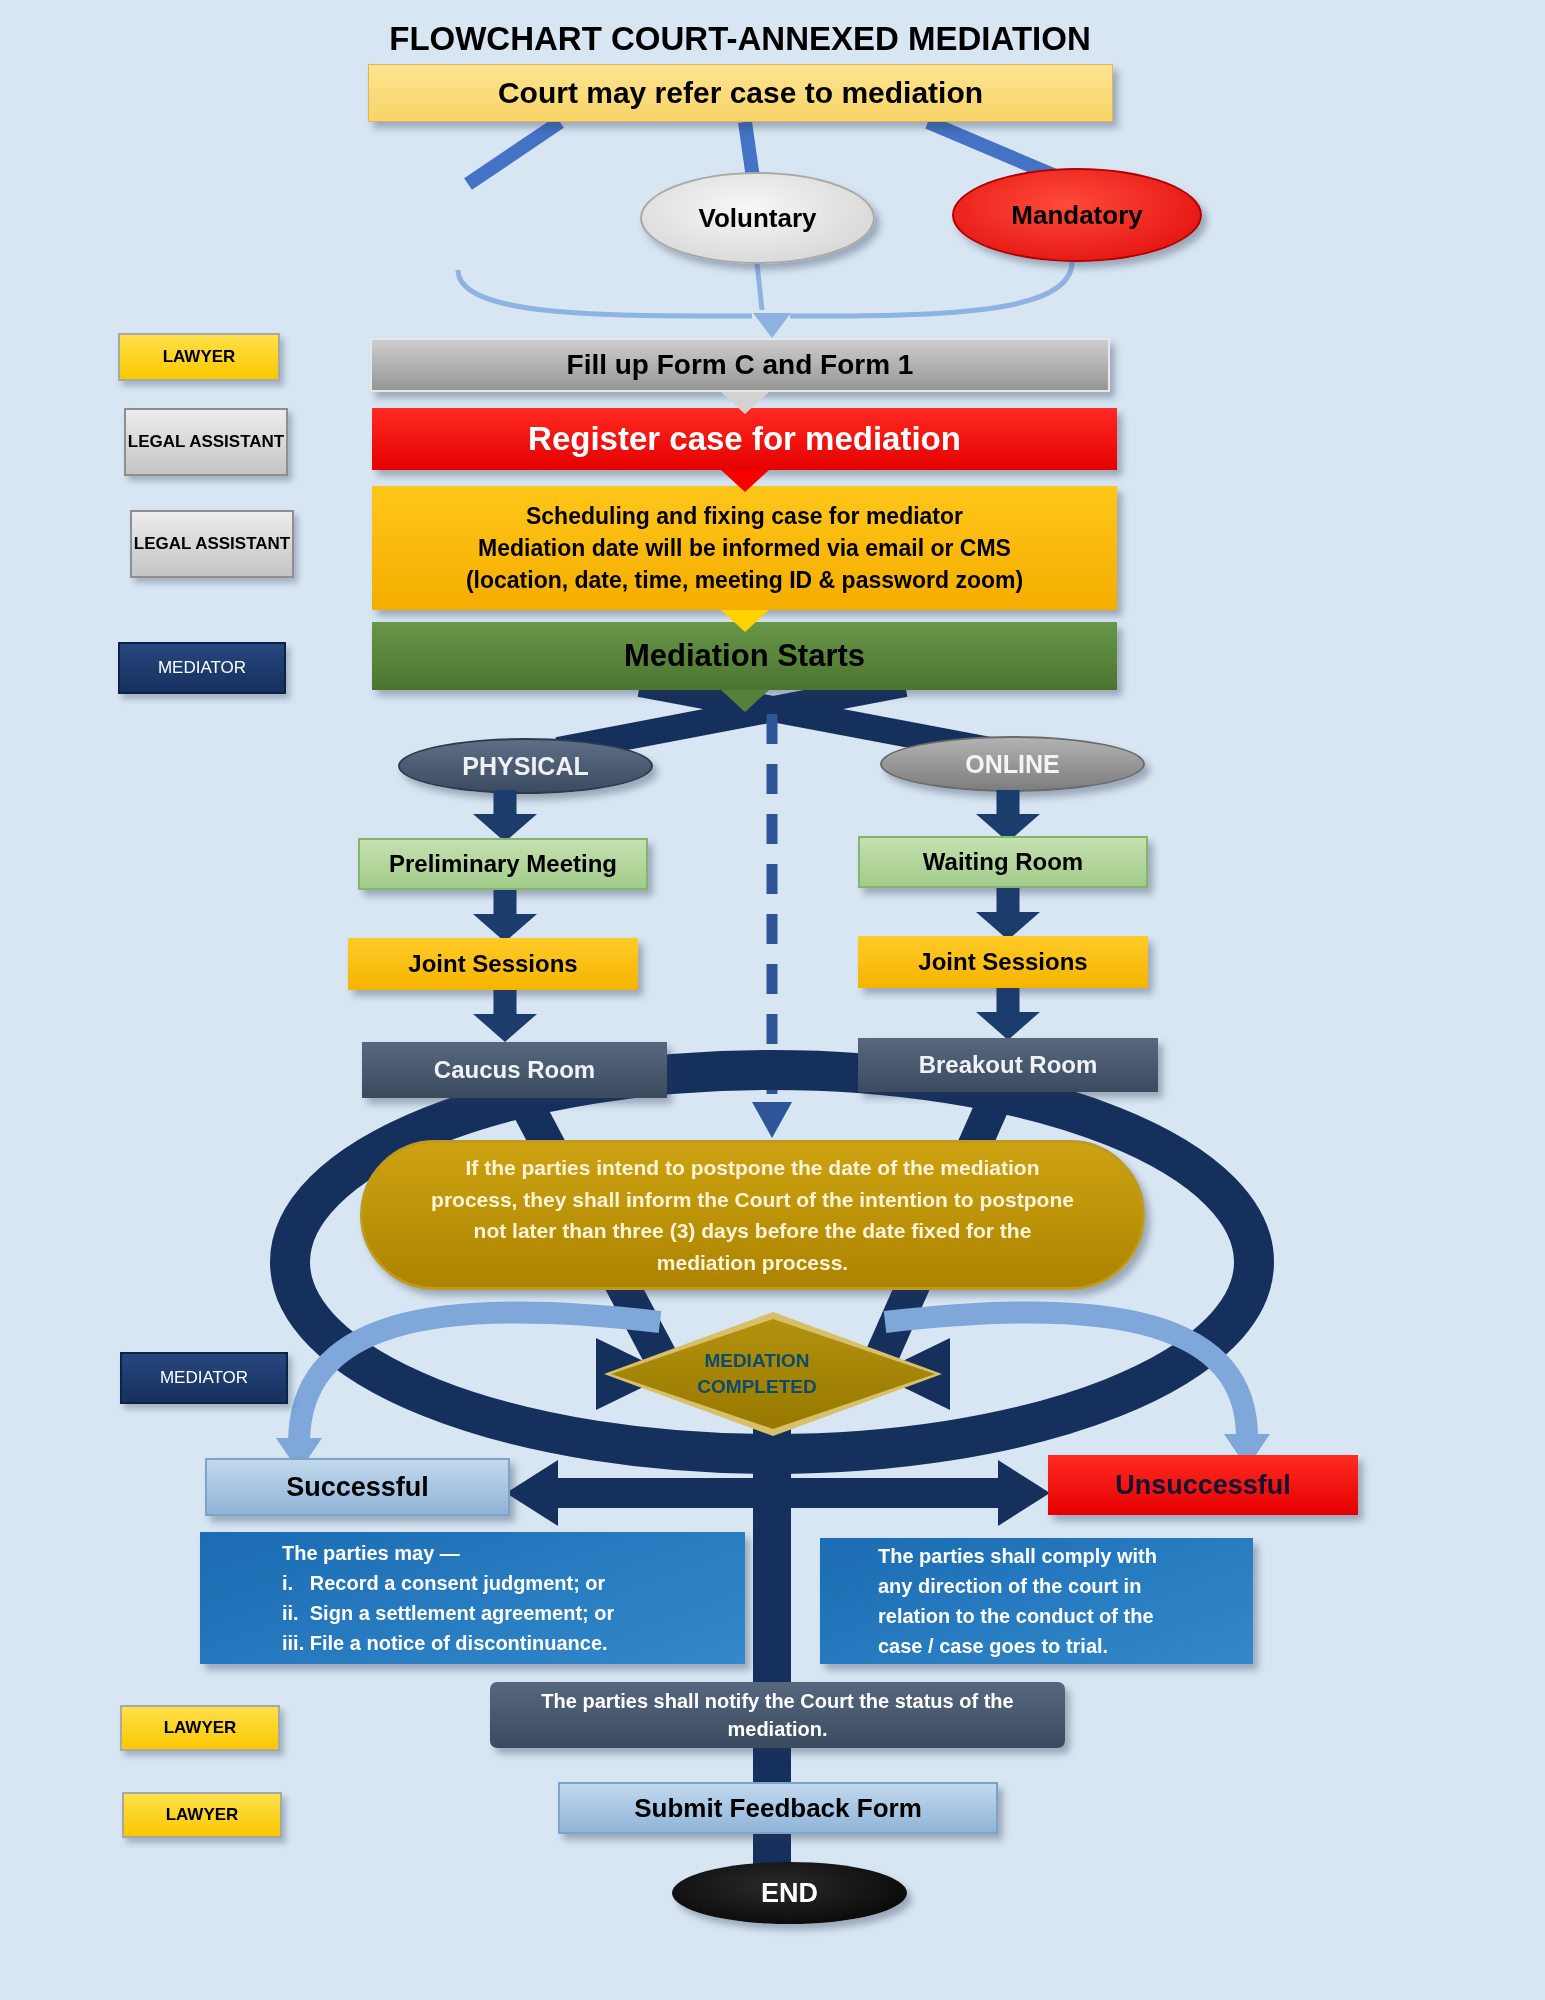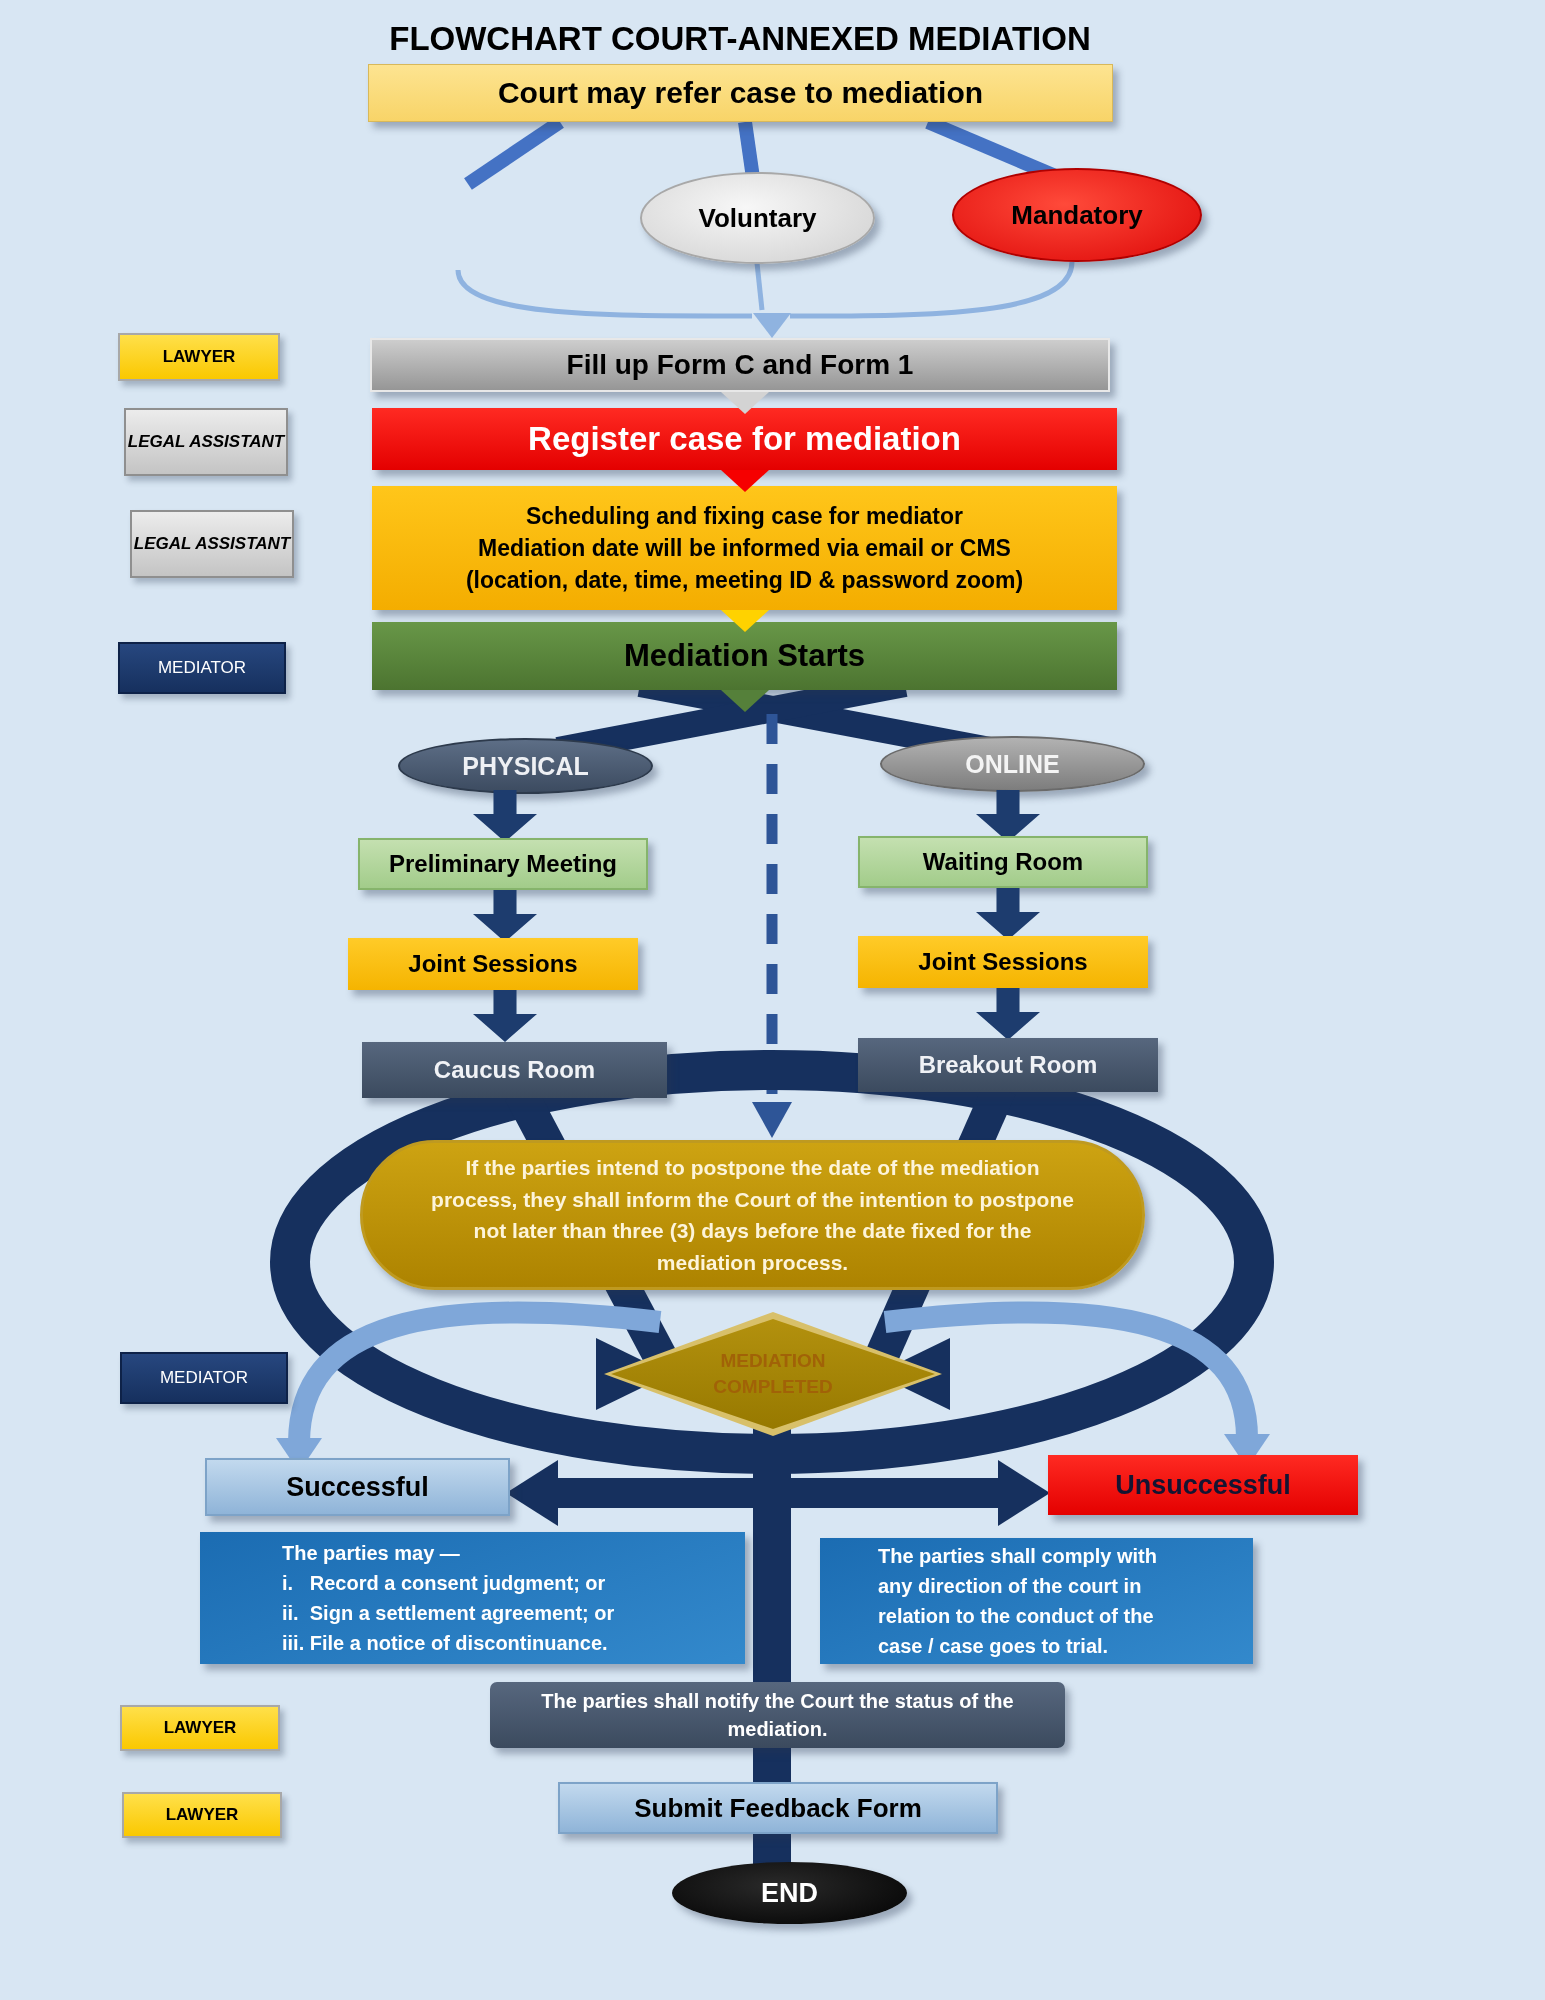--- a/index.html
+++ b/index.html
@@ -16,21 +16,21 @@
     box-shadow:5px 6px 7px rgba(40,55,80,.35);
     z-index:2;
   }
   .oval { border-radius:50%; }
   .role {
     display:flex; align-items:center; justify-content:center;
     text-align:center; font-size:17px; font-weight:600; color:#000;
     box-shadow:4px 5px 6px rgba(40,55,80,.3); z-index:2;
   }
   .role-yellow { background:linear-gradient(180deg,#ffe04a,#fac800); border:2px solid #a8a8a8; }
-  .role-gray   { background:linear-gradient(180deg,#ececec,#c4c4c4); border:2px solid #8f8f8f; line-height:1.25;font-style:italic; }
+  .role-gray   { background:linear-gradient(180deg,#ececec,#c4c4c4); border:2px solid #8f8f8f; line-height:1.25; }
   .role-navy   { background:linear-gradient(180deg,#27477f,#16305e); border:2px solid #0e2248; color:#fff; font-weight:normal; }
   .barrow {
     position:absolute; width:64px; height:52px; background:#1d3c6e; z-index:2;
     clip-path:polygon(32% 0, 68% 0, 68% 46%, 100% 46%, 50% 100%, 0 46%, 32% 46%);
   }
   .tri { position:absolute; width:0; height:0; border-left:24px solid transparent; border-right:24px solid transparent; z-index:3; }
   .pre { white-space:pre; }
   svg.layer { position:absolute; left:0; top:0; z-index:1; }
   .diamond-shape { position:absolute; clip-path:polygon(50% 0, 100% 50%, 50% 100%, 0 50%); }
 </style>
@@ -133,21 +133,21 @@
   <div class="box abs" style="left:858px;top:836px;width:290px;height:52px;font-size:24px;font-weight:600;background:linear-gradient(180deg,#c4e0b0,#a2cc8a);border:2px solid #86b46c;">Waiting Room</div>
   <div class="barrow" style="left:976px;top:888px"></div>
   <div class="box abs" style="left:858px;top:936px;width:290px;height:52px;font-size:24px;font-weight:600;background:linear-gradient(180deg,#ffcb28,#f5b400);">Joint Sessions</div>
   <div class="barrow" style="left:976px;top:988px"></div>
   <div class="box abs" style="left:858px;top:1038px;width:300px;height:54px;font-size:24px;font-weight:600;color:#f0f2f6;background:linear-gradient(180deg,#57677e,#3b4a5e);">Breakout Room</div>
 
   <div class="box abs" style="left:360px;top:1140px;width:785px;height:150px;border-radius:78px;background:linear-gradient(180deg,#cda312,#ad8300);border:3px solid #bf9a20;color:#fdf4da;font-size:21px;font-weight:600;line-height:1.5;padding:20px 62px;">If the parties intend to postpone the date of the mediation process, they shall inform the Court of the intention to postpone not later than three (3) days before the date fixed for the mediation process.</div>
 
   <div class="diamond-shape" style="left:604px;top:1312px;width:338px;height:124px;background:#d8c06a;z-index:3"></div>
   <div class="diamond-shape" style="left:611px;top:1319px;width:324px;height:110px;background:linear-gradient(180deg,#b3910e,#977900);z-index:3"></div>
-  <div class="abs" style="left:604px;top:1348px;width:338px;text-align:center;color:#a16207;font-weight:bold;font-size:19px;line-height:1.35;z-index:4">
+  <div class="abs" style="left:588px;top:1348px;width:338px;text-align:center;color:#0c4a6e;font-weight:bold;font-size:19px;line-height:1.35;z-index:4">
     <div>MEDIATION</div>
     <div>COMPLETED</div>
   </div>
 
   <div class="box abs" style="left:205px;top:1458px;width:305px;height:58px;font-size:27px;font-weight:700;background:linear-gradient(180deg,#c2d9ee,#8fb4d8);border:2px solid #7da3c8;">Successful</div>
   <div class="box abs" style="left:1048px;top:1455px;width:310px;height:60px;font-size:27px;font-weight:600;color:#141432;background:linear-gradient(180deg,#ff2a22,#e40000);">Unsuccessful</div>
 
   <div class="box abs" style="left:200px;top:1532px;width:545px;height:132px;background:linear-gradient(160deg,#1b6cb2,#3389cc);color:#fff;font-size:20px;line-height:1.5;justify-content:flex-start;padding-left:82px;">
     <div style="text-align:left">
       <div>The parties may —</div>

